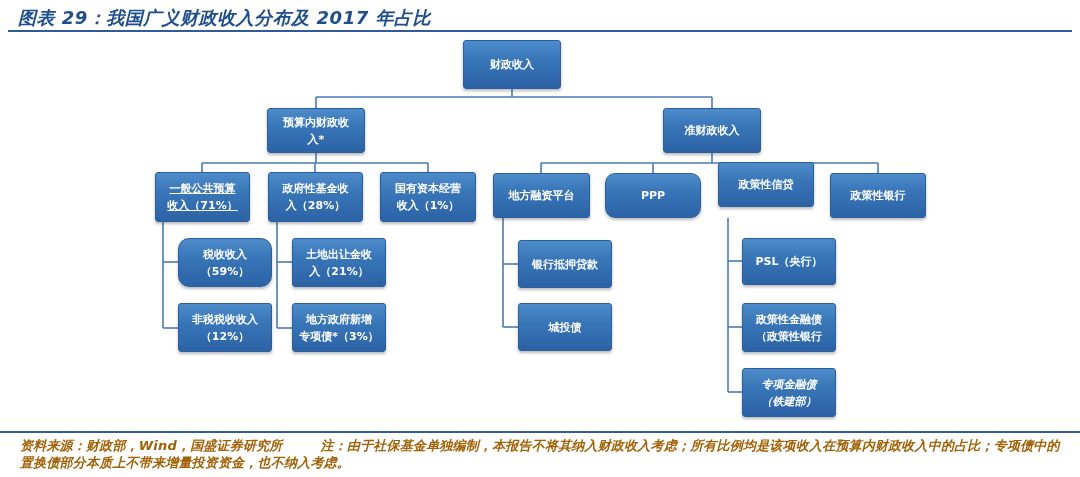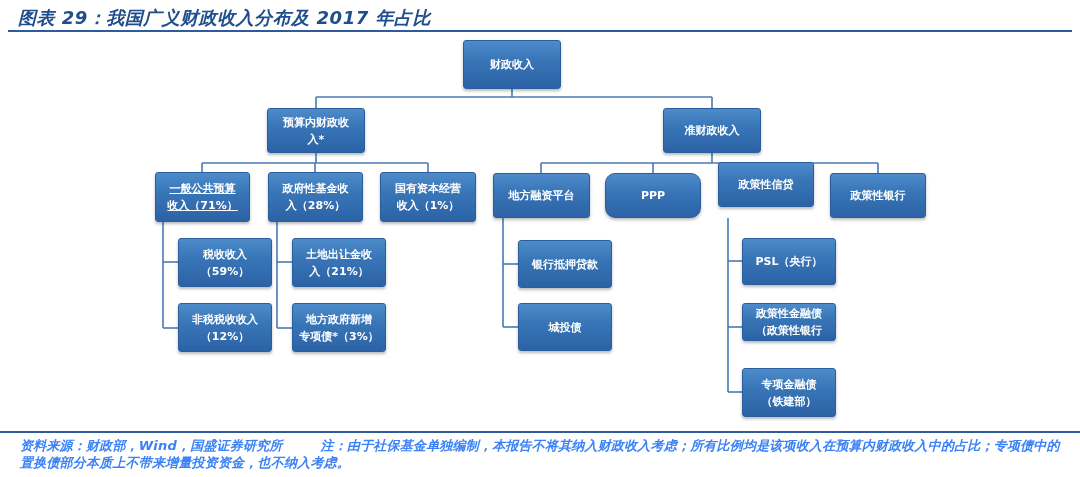--- a/index.html
+++ b/index.html
@@ -42,21 +42,21 @@
     text-align: center;
     white-space: pre-line;
   }
   .footer-rule {
     position: absolute; left: 0; right: 0; top: 431px;
     height: 0; border-top: 2px solid #2f5b9d;
   }
   .footer-note {
     position: absolute; left: 20px; top: 437px; width: 1046px;
     font-size: 13px; font-style: italic; font-weight: bold;
-    color: #3b82f6; line-height: 17px;
+    color: #a16207; line-height: 17px;
     letter-spacing: 0.2px;
   }
   .note-spacer { display: inline-block; width: 38px; }
 </style>
 </head>
 <body>
 
 <div class="figure-title">图表 29：我国广义财政收入分布及 2017 年占比</div>
 
 <div class="title-rule"></div>
@@ -100,34 +100,34 @@
     <div class="node" style="left: 155px; top: 172px; width: 95px; height: 50px; text-decoration: underline;">一般公共预算
 收入（71%）</div>
     <div class="node" style="left: 268px; top: 172px; width: 95px; height: 50px;">政府性基金收
 入（28%）</div>
     <div class="node" style="left: 380px; top: 172px; width: 96px; height: 50px;">国有资本经营
 收入（1%）</div>
     <div class="node" style="left: 493px; top: 173px; width: 97px; height: 45px;">地方融资平台</div>
     <div class="node" style="left: 605px; top: 173px; width: 96px; height: 45px; border-radius: 10px;">PPP</div>
     <div class="node" style="left: 718px; top: 162px; width: 96px; height: 45px;">政策性信贷</div>
     <div class="node" style="left: 830px; top: 173px; width: 96px; height: 45px;">政策性银行</div>
-    <div class="node" style="left: 178px; top: 238px; width: 94px; height: 49px;">税收收入
+    <div class="node" style="left: 178px; top: 238px; width: 94px; height: 49px; border-radius: 11px;">税收收入
 （59%）</div>
     <div class="node" style="left: 178px; top: 303px; width: 94px; height: 49px;">非税税收收入
 （12%）</div>
     <div class="node" style="left: 292px; top: 238px; width: 94px; height: 49px;">土地出让金收
 入（21%）</div>
     <div class="node" style="left: 292px; top: 303px; width: 94px; height: 49px;">地方政府新增
 专项债*（3%）</div>
     <div class="node" style="left: 518px; top: 240px; width: 94px; height: 48px;">银行抵押贷款</div>
     <div class="node" style="left: 518px; top: 303px; width: 94px; height: 48px;">城投债</div>
     <div class="node" style="left: 742px; top: 238px; width: 94px; height: 47px;">PSL（央行）</div>
-    <div class="node" style="left: 742px; top: 303px; width: 94px; height: 38px;">政策性金融债
+    <div class="node" style="left: 742px; top: 303px; width: 94px; height: 49px;">政策性金融债
 （政策性银行</div>
-    <div class="node" style="left: 742px; top: 368px; width: 94px; height: 49px;">专项金融债
+    <div class="node" style="left: 742px; top: 368px; width: 94px; height: 49px; font-style: italic;">专项金融债
 （铁建部）</div>
   </div>
 
 <div class="footer-rule"></div>
 
 <p class="footer-note">
   <span>资料来源：财政部，Wind，国盛证券研究所</span><span class="note-spacer"></span><span>注：由于社保基金单独编制，本报告不将其纳入财政收入考虑；所有比例均是该项收入在预算内财政收入中的占比；专项债中的置换债部分本质上不带来增量投资资金，也不纳入考虑。</span>
 </p>
 
 </body></html>

